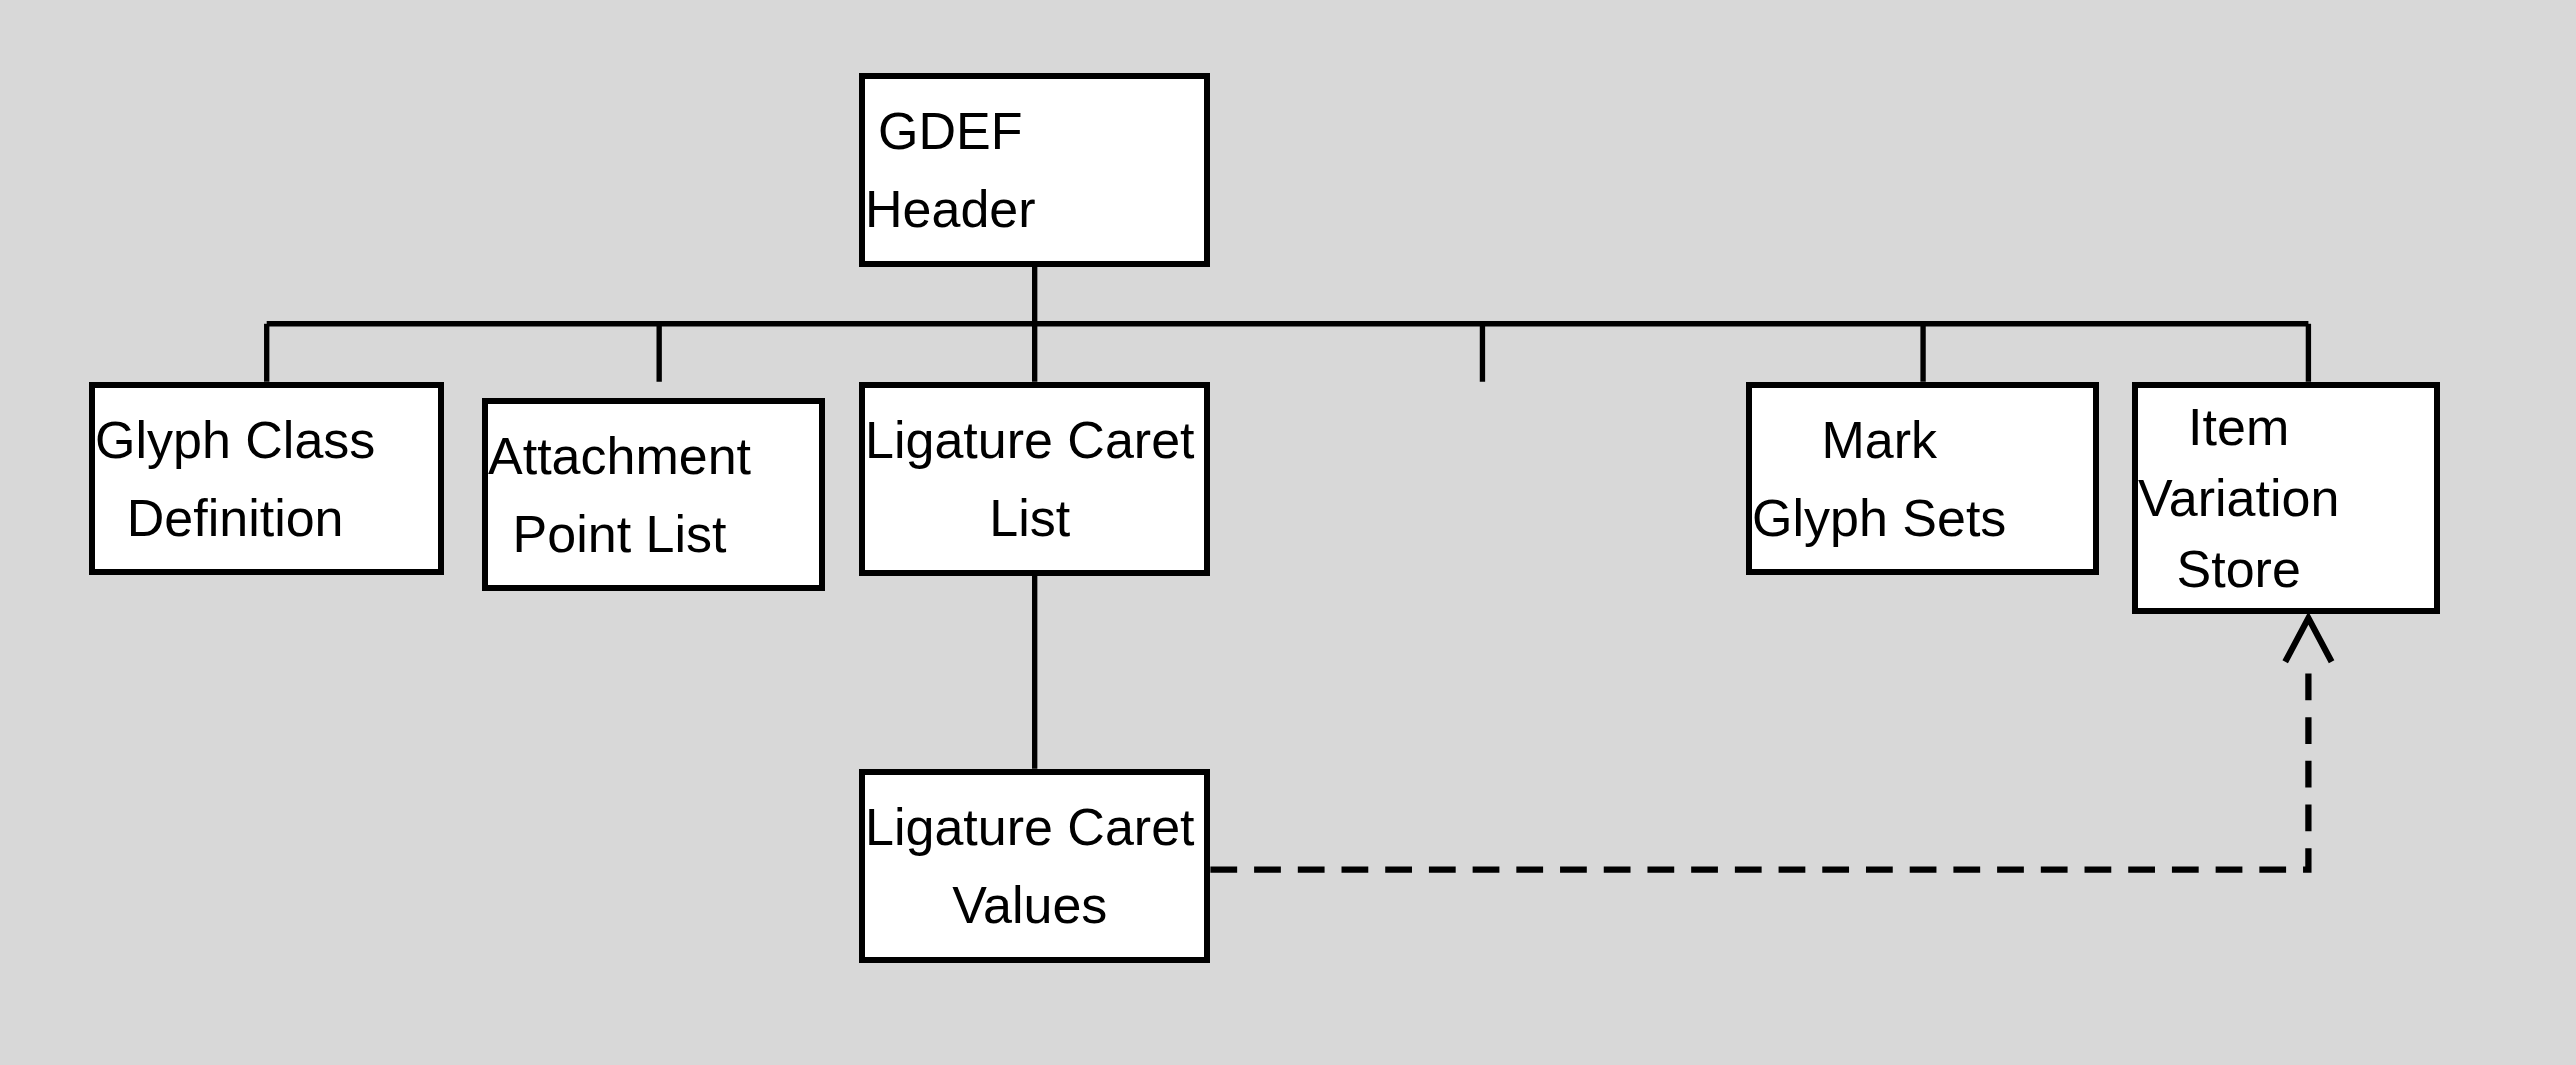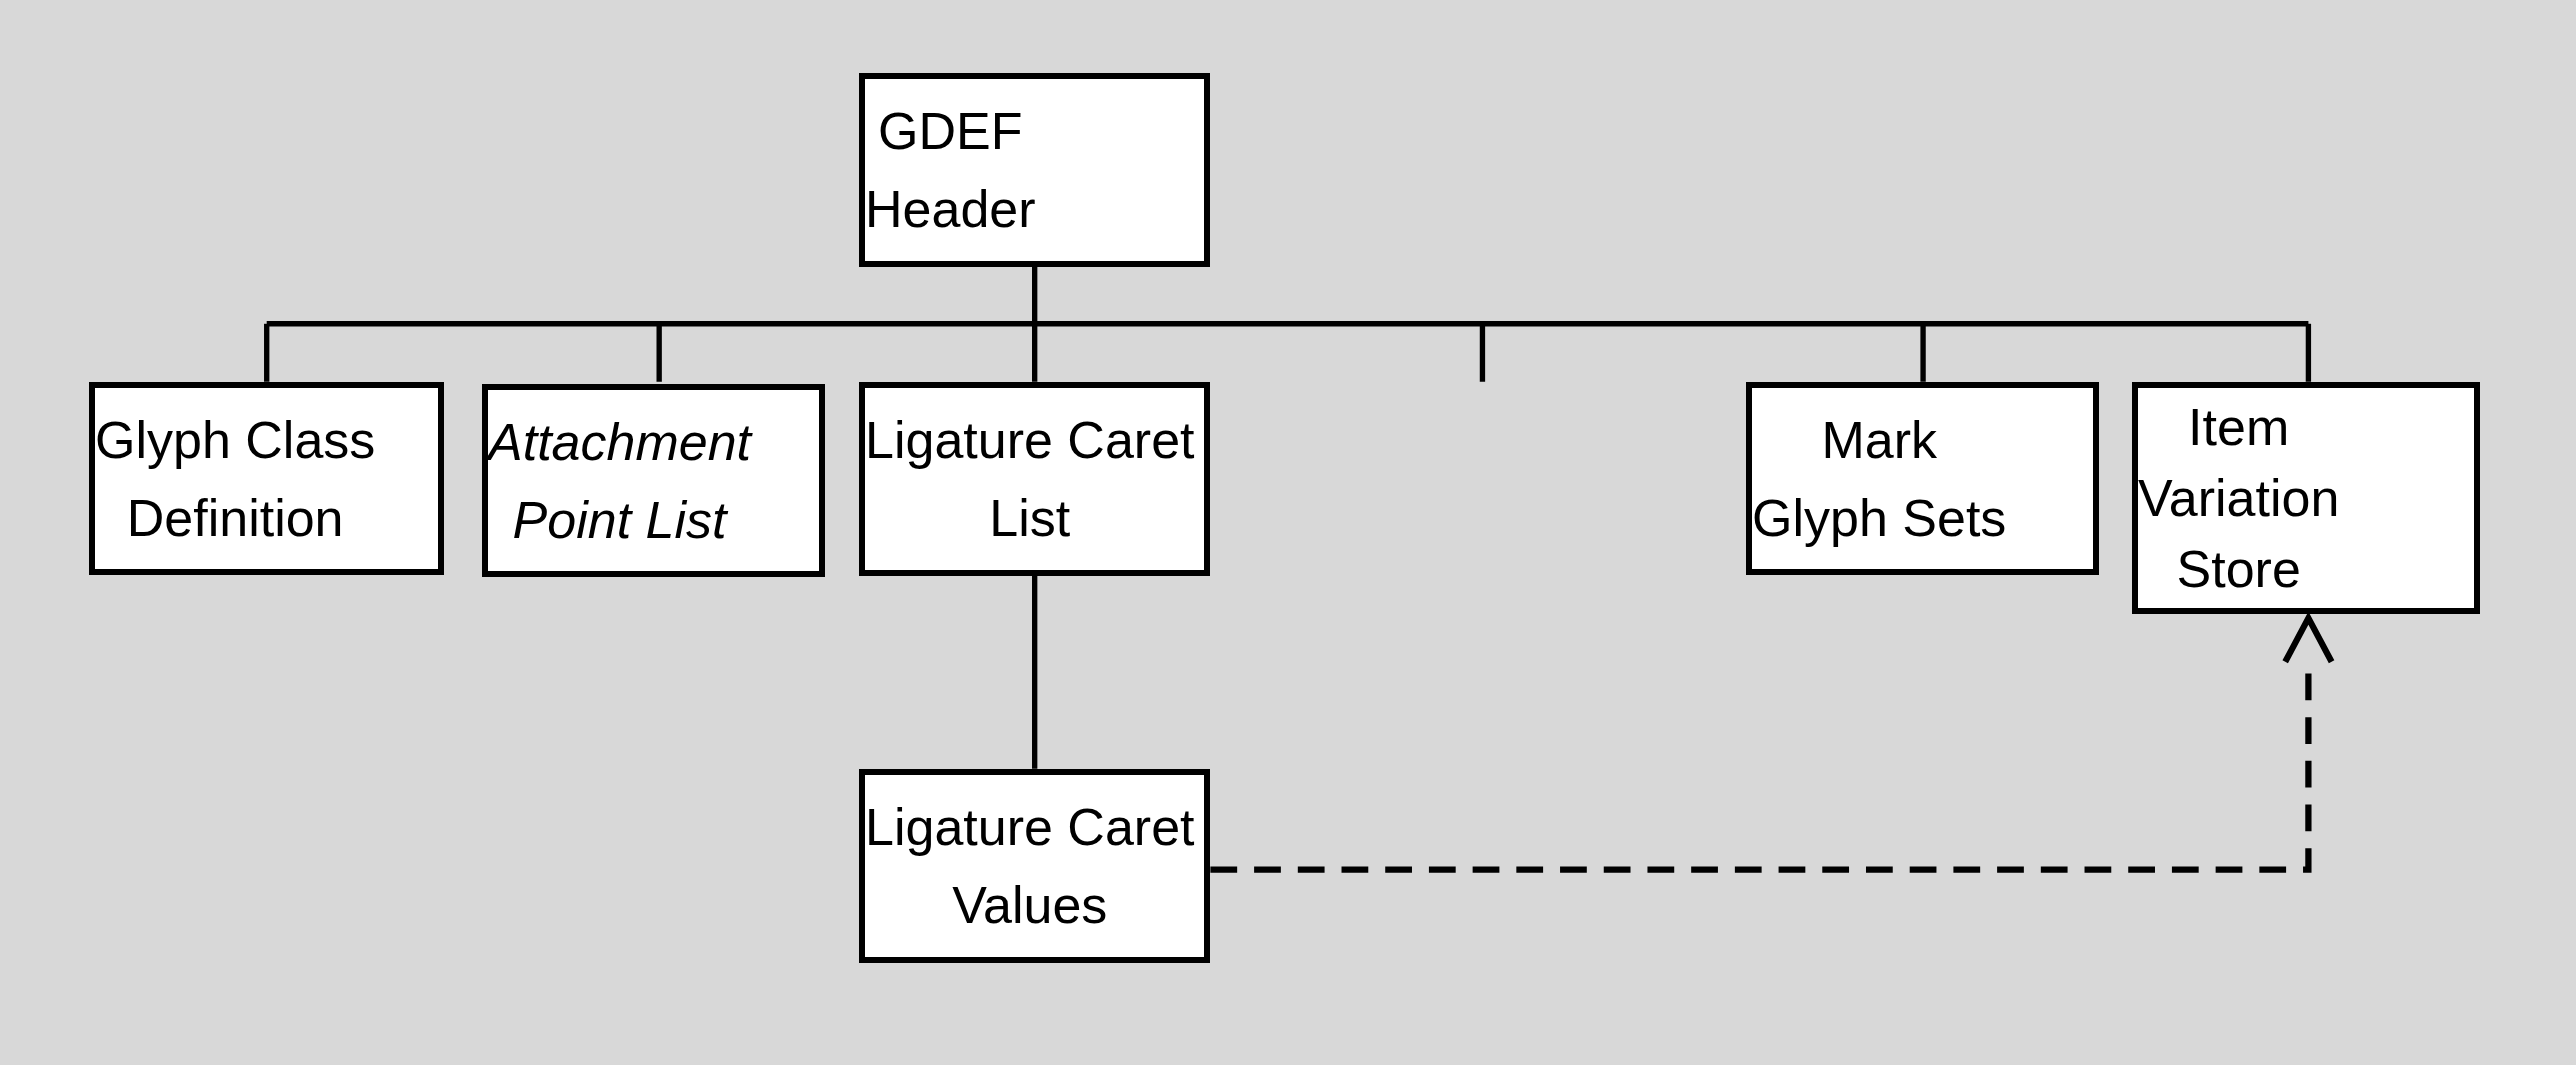--- a/index.html
+++ b/index.html
@@ -35,25 +35,25 @@
     font-size: 52px;
     line-height: 78px;
     white-space: pre-line;
   }
   .node.tall {
     line-height: 71px;
   }
   
   .n-gdef { left: 859px;  top: 73px;  width: 351px; height: 194px; }
   .n-gcd  { left: 89px;  top: 382px; width: 355px; height: 193px; }
-  .n-apl  { left: 482px;  top: 384px; width: 343px; height: 193px; font-style: italic; }
+  .n-apl  { left: 482px;  top: 398px; width: 343px; height: 193px; }
   .n-lcl  { left: 859px;  top: 382px; width: 351px; height: 194px; }
   .n-macd { left: 1247px; top: 382px; width: 471px; height: 193px; }
   .n-mgs  { left: 1746px; top: 382px; width: 353px; height: 193px; }
-  .n-ivs  { left: 2132px; top: 382px; width: 348px; height: 232px; }
+  .n-ivs  { left: 2132px; top: 382px; width: 308px; height: 232px; }
   .n-lcv  { left: 859px;  top: 769px; width: 351px; height: 194px; }
 </style>
 </head>
 <body>
 
 <div class="stage">
 
   <svg class="connector-layer" viewBox="0 0 2888 1194" xmlns="http://www.w3.org/2000/svg">
     <g fill="none" stroke-width="6" stroke="#000000">
 

